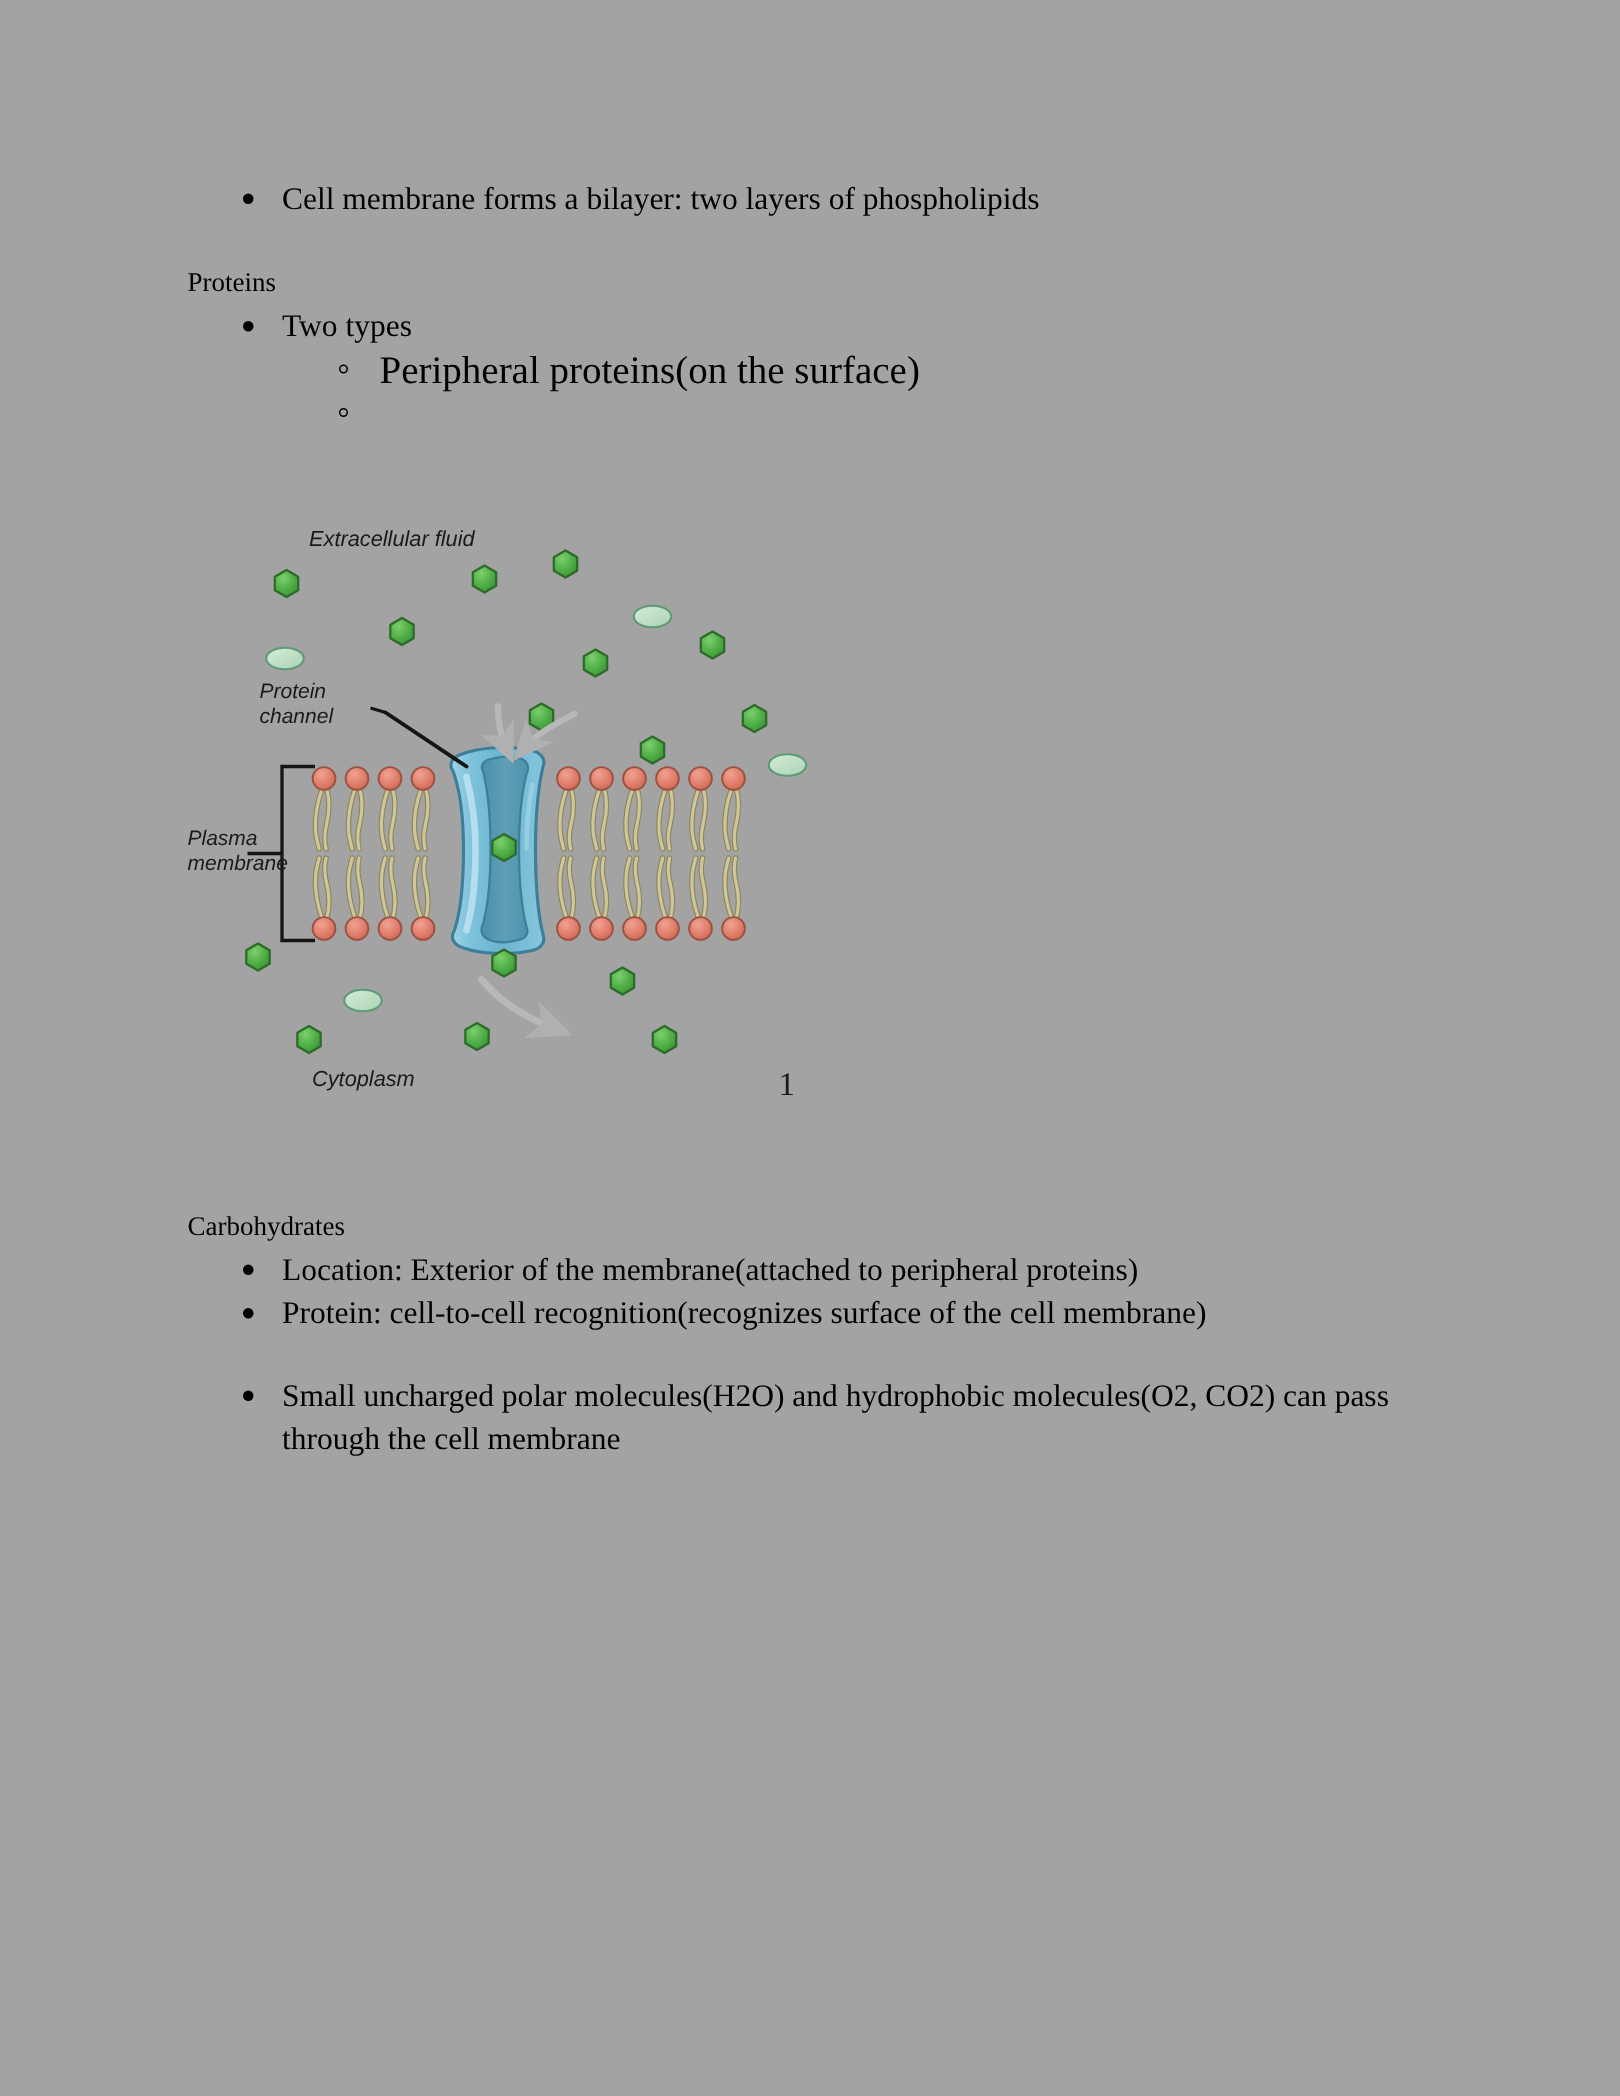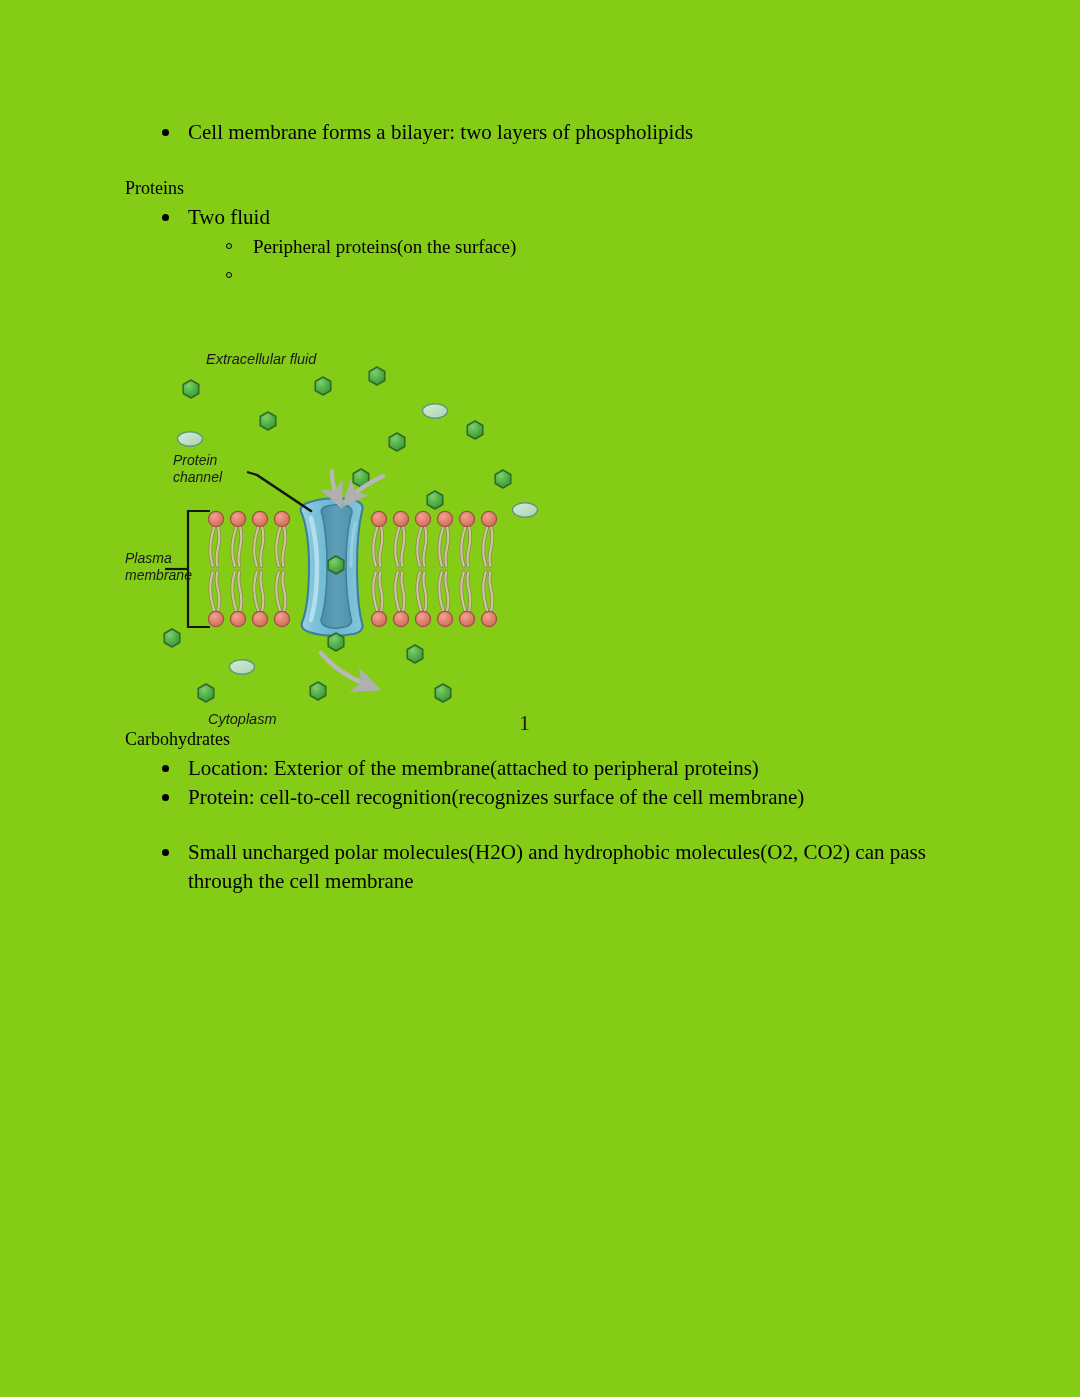--- a/index.html
+++ b/index.html
@@ -5,21 +5,21 @@
 <style>
   html, body {
     margin: 0;
     padding: 0;
     background: #ffffff;
   }
   .page {
     position: relative;
     width: 1080px;
     height: 1397px;
-    background: #84cc16;
+    background: #a3a3a3;
     overflow: hidden;
     font-family: "Liberation Serif", "DejaVu Serif", serif;
     color: #000000;
   }
 
   
   .doc {
     position: absolute;
     left: 125px;
     top: 118px;
@@ -55,21 +55,21 @@
     background: #000;
   }
   ul.lvl2 {
     list-style: none;
     margin: 0;
     padding: 0;
   }
   ul.lvl2 > li {
     position: relative;
     padding-left: 65px;
-    font-size: 19px;
+    font-size: 26px;
     line-height: 29px;
   }
   ul.lvl2 > li > .bullet-o {
     position: absolute;
     left: 38px;
     top: 11px;
     width: 6px;
     height: 6px;
     border-radius: 50%;
     border: 1.3px solid #000;
@@ -115,21 +115,21 @@
       </li>
     </ul>
 
     <div class="blank"></div>
 
     <p class="heading">Proteins</p>
 
     <ul class="lvl1">
       <li>
         <span class="bullet"></span>
-        <span>Two fluid</span>
+        <span>Two types</span>
         <ul class="lvl2">
           <li>
             <span class="bullet-o"></span>
             <span>Peripheral proteins(on the surface)</span>
           </li>
           <li>
             <span class="bullet-o"></span>
           </li>
         </ul>
       </li>
@@ -305,21 +305,21 @@
         <text x="0" y="215" font-size="14">Plasma</text>
         <text x="0" y="232" font-size="14">membrane</text>
 
         <text x="83" y="376" font-size="14.5">Cytoplasm</text>
       </g>
     </svg>
   </div>
 
   <span class="page-num">1</span>
 
-  <div class="doc" style="top:724px;">
+  <div class="doc" style="top:802px;">
 
     <p class="heading">Carbohydrates</p>
 
     <ul class="lvl1">
       <li>
         <span class="bullet"></span>
         <span>Location: Exterior of the membrane(attached to peripheral proteins)</span>
       </li>
       <li>
         <span class="bullet"></span>

